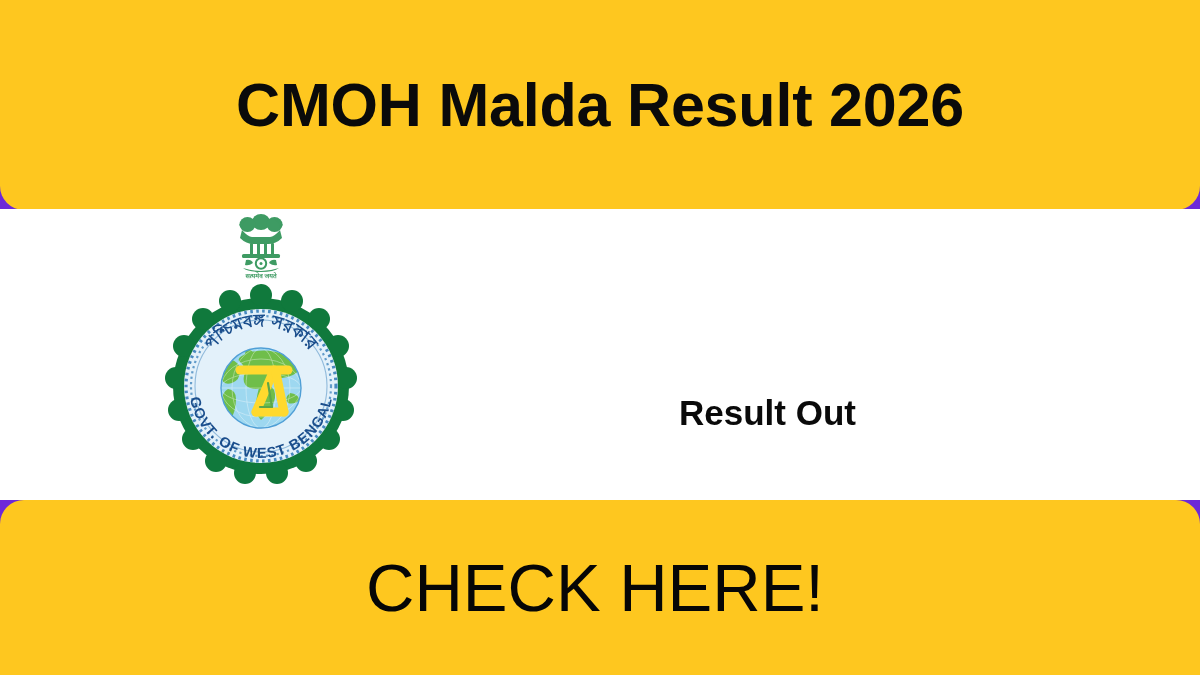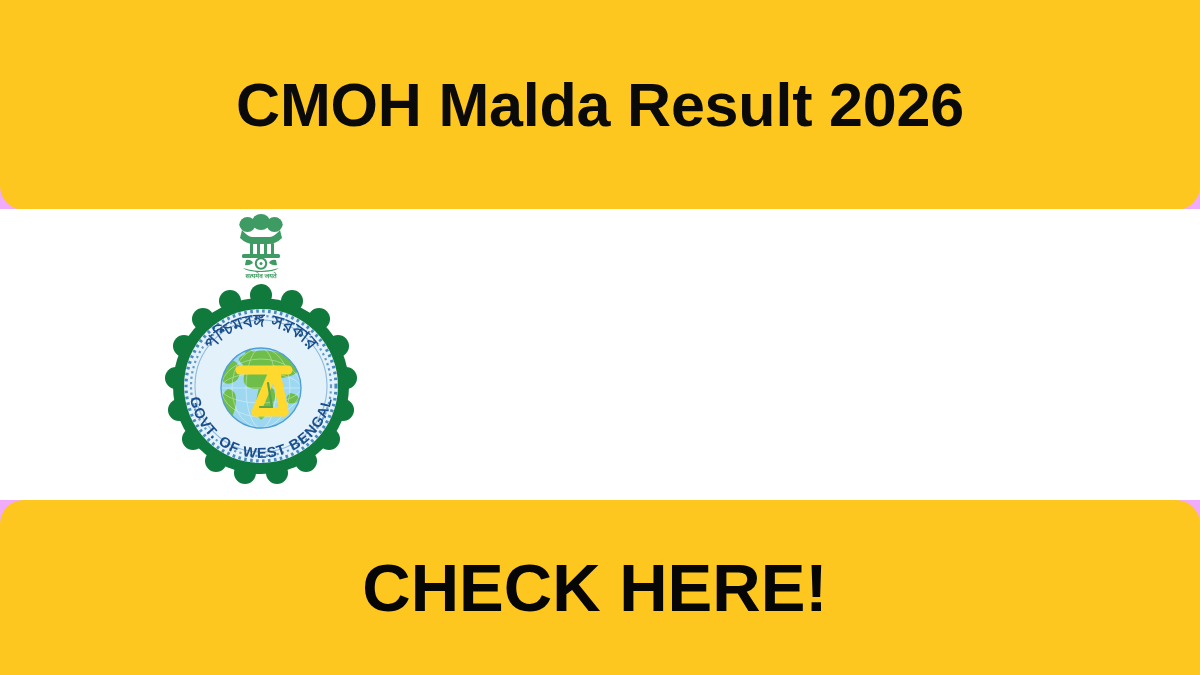--- a/index.html
+++ b/index.html
@@ -8,21 +8,21 @@
     background: #ffffff;
   }
   body {
     font-family: "Liberation Sans", "DejaVu Sans", sans-serif;
     -webkit-font-smoothing: antialiased;
   }
   #poster {
     position: relative;
     width: 1200px;
     height: 675px;
-    background: #f0abfc;
+    background: #6d28d9;
     overflow: hidden;
   }
 
   
   .band {
     position: absolute;
     left: 0;
     width: 1200px;
     background: #FEC71F;
     border-radius: 24px;
@@ -47,21 +47,21 @@
 
   
   #bottom-band {
     top: 500px;
     height: 201px;
     padding-bottom: 26px;
     box-sizing: border-box;
   }
   #bottom-band .cta {
     font-size: 67px;
-    font-weight: 700;
+    font-weight: 400;
     color: #060606;
     line-height: 1;
     white-space: nowrap;
     letter-spacing: 0px;
     transform: translateX(-5px);
   }
 
   
   #middle {
     position: absolute;
@@ -269,20 +269,21 @@
             <textPath href="#arcTop" startOffset="50%" text-anchor="middle" side="left">পশ্চিমবঙ্গ সরকার</textPath>
           </text>
           <text font-family="'Liberation Sans', sans-serif" font-size="14.5" font-weight="700" fill="#1B4E8C" letter-spacing="1.1">
             <textPath href="#arcBottom" startOffset="50%" text-anchor="middle">GOVT. OF WEST BENGAL</textPath>
           </text>
         </svg>
       </div>
     </div>
 
     <div id="info-col">
+      <div id="status-line">Result Out</div>
     </div>
 
   </div>
 
   <div class="band" id="bottom-band">
     <div class="cta">CHECK HERE!</div>
   </div>
 
 </div>
 

